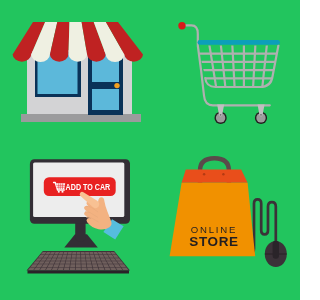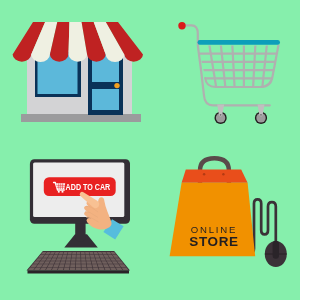--- a/index.html
+++ b/index.html
@@ -1,17 +1,17 @@
 <!DOCTYPE html>
 <html><head>
 <meta charset="utf-8">
 <style>
   html,body{margin:0;padding:0;background:#fff;}
   body{width:300px;height:300px;overflow:hidden;font-family:"Liberation Sans",sans-serif;}
-  #stage{position:relative;width:300px;height:300px;background:#86efac;}
+  #stage{position:relative;width:300px;height:300px;background:#22c55e;}
   svg{display:block;position:absolute;top:0;left:0;}
 </style>
 </head>
 <body>
 
 <div id="stage">
   <svg width="300" height="300" viewBox="0 0 300 300">
 
     <g>
       <rect x="27" y="50" width="105" height="64" fill="#D3D3D5"></rect>

